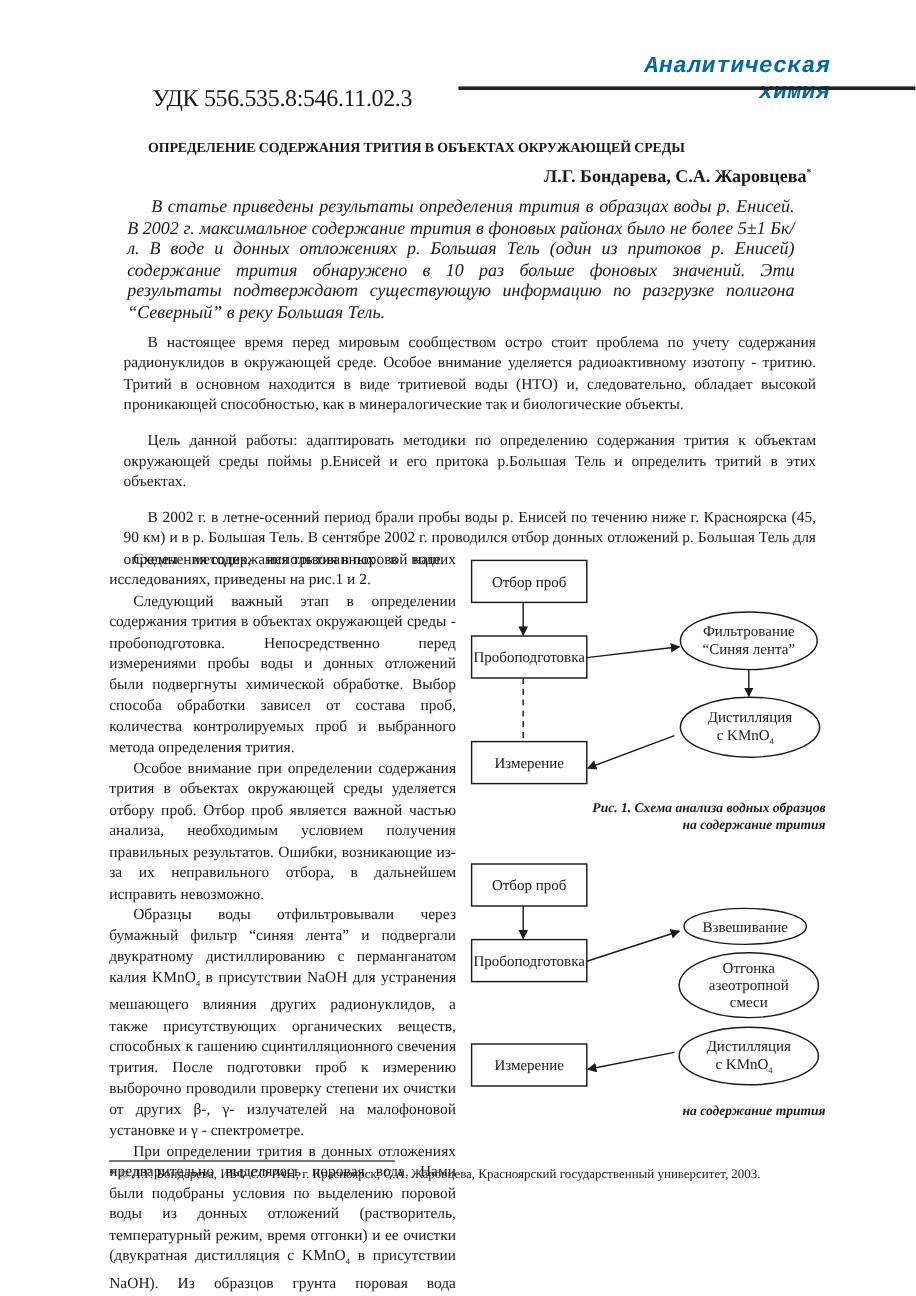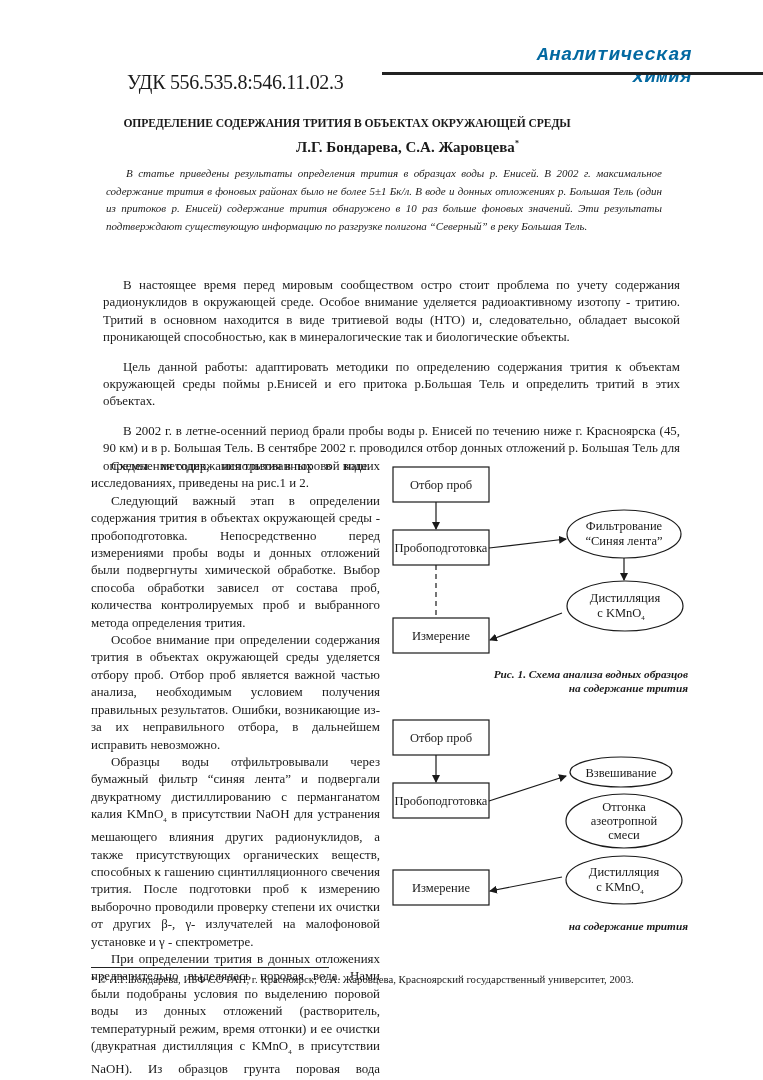--- a/index.html
+++ b/index.html
@@ -6,23 +6,23 @@
   body { width: 763px; height: 1080px; position: relative; overflow: hidden;
          font-family: "Liberation Serif", serif; color: #1a1a1a; }
   .abs { position: absolute; }
   .journal { left: 470px; top: 44px; width: 222px; text-align: right;
              font-family: "Liberation Mono", monospace; font-style: italic; font-weight: bold;
              font-size: 19px; letter-spacing: 0.5px; color: #0369a1; }
   .journal-rule { left: 382px; top: 72px; width: 381px; height: 3px; background: #222; }
   .udk { left: 91px; top: 71px; font-size: 20px; letter-spacing: -0.3px; margin-left: 36px; }
   .title { left: 0; width: 694px; top: 117px; text-align: center; font-weight: bold;
            font-size: 11.6px; letter-spacing: -0.1px; }
-  .authors { left: 296px; width: 392px; top: 139px; font-weight: bold; font-size: 15px; }
+  .authors { left: 284px; width: 392px; top: 139px; text-align: right; font-weight: bold; font-size: 15px; }
   .authors sup { font-size: 8px; }
-  .abstract { left: 106px; width: 556px; top: 165px; font-style: italic; font-size: 11px;
+  .abstract { left: 106px; width: 556px; top: 165px; font-style: italic; font-size: 15px;
               line-height: 17.5px; text-align: justify; }
   .abstract p { margin: 0; text-indent: 20px; }
   .full { left: 91px; width: 601px; top: 265px; font-size: 12.9px; line-height: 17.4px; text-align: justify; }
   .full p { margin: 12px; text-indent: 20px; }
   .col { left: 91px; width: 289px; top: 458px; font-size: 12.9px; line-height: 17.4px; text-align: justify; }
   .col p { margin: 0; text-indent: 20px; }
   .footnote-rule { left: 91px; top: 967px; width: 238px; height: 1px; background: #222; }
   .footnote { left: 91px; top: 973px; width: 620px; font-size: 10.8px; }
   .diagram { left: 388px; top: 455px; width: 300px; height: 520px; }
   .caption { font-style: italic; font-weight: bold; font-size: 11.3px; text-align: right; }

